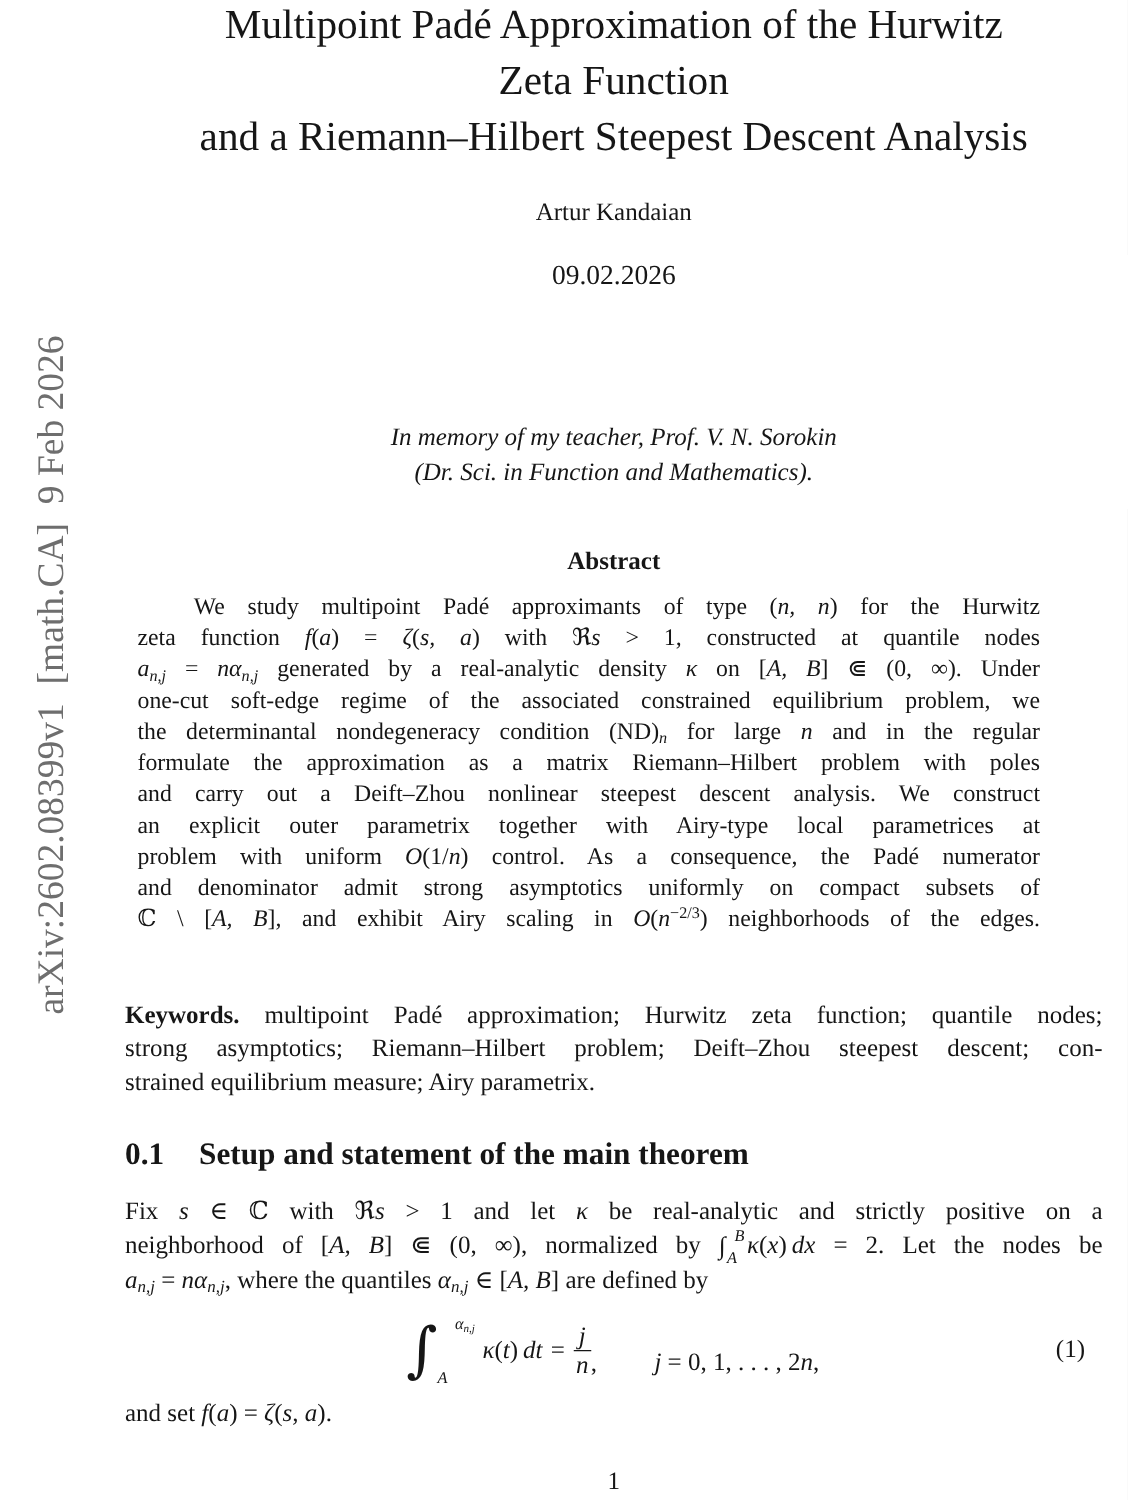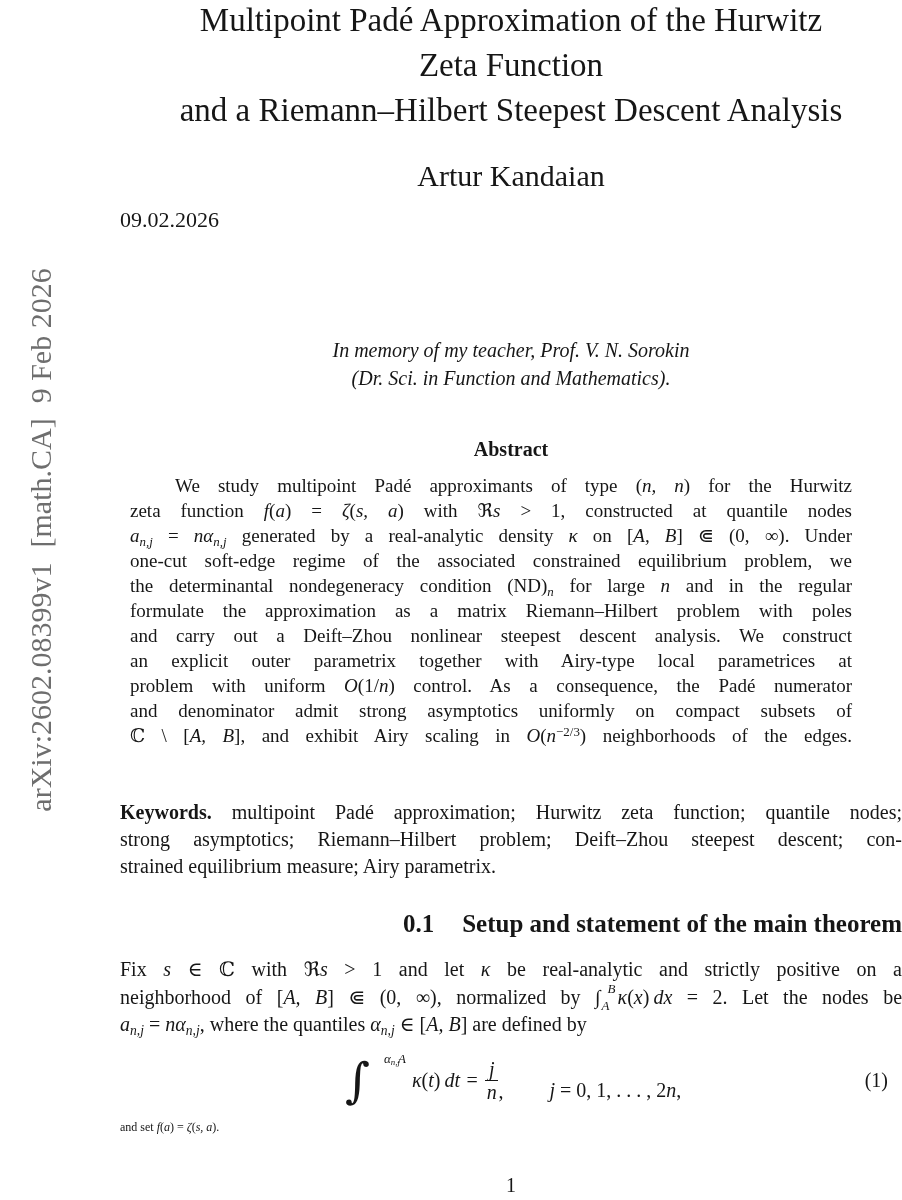--- a/index.html
+++ b/index.html
@@ -9,79 +9,79 @@
     background:#ffffff; overflow:hidden;
     font-family:"Liberation Serif","DejaVu Serif","DejaVu Sans",serif;
     color:#161616;
   }
   .watermark {
     position:absolute; top:522px; left:-314px; width:710px;
     transform:rotate(-90deg);
     font-size:30px; line-height:36px; text-align:center;
     white-space:pre; color:#6e6e6e;
   }
-  .content { position:absolute; left:120px; top:0; width:782px; height:1200px; }
+  .content { position:absolute; left:100px; top:0; width:782px; height:1200px; }
 
   .title { position:absolute; top:-2px; left:0; width:100%; margin:0;
     font-size:33px; font-weight:normal; line-height:45px; text-align:center; }
   .title .tline { display:block; }
 
   .author { position:absolute; top:159px; left:0; width:100%;
-    text-align:center; font-size:30px; }
+    text-align:center; font-size:20px; }
   .date { position:absolute; top:207px; left:0; width:100%;
-    font-size:22px; }
+    text-align:center; font-size:22px; }
 
   .dedication { position:absolute; top:336px; right:0; width:100%;
     text-align:center; font-style:italic; font-size:20px; line-height:28px; }
 
   .abs-head { position:absolute; top:438px; left:0; width:100%;
     text-align:center; font-weight:bold; font-size:20px; }
 
   .abstract { position:absolute; top:473px; left:10px; width:722px;
     font-size:19px; line-height:25px; }
   .keywords { position:absolute; top:799px; left:0; width:782px;
     font-size:20px; line-height:27px; }
   .bodypara { position:absolute; top:957px; left:0; width:782px;
     font-size:20px; line-height:25px; }
 
   .jline { text-align:justify; text-align-last:justify; }
   .jline.last { text-align-last:left; }
   .indent { text-indent:45px; }
 
   .sec-head { position:absolute; top:910px; left:0; width:100%;
-    font-weight:bold; font-size:25px;text-align:right; }
+    font-weight:bold; font-size:25px; }
   .sec-num { margin-right:28px; }
 
   sub { font-size:68%; vertical-align:-0.28em; line-height:0; }
   sup { font-size:68%; vertical-align:0.5em; line-height:0; }
 
   
   .iint { display:inline-flex; align-items:center; }
   .ilims { display:inline-flex; flex-direction:column; justify-content:space-between;
     height:30px; font-size:13px; line-height:13px; margin-left:1px; margin-right:2px;
     vertical-align:middle; }
   .ilims span:first-child { margin-left:6px; }
 
   
   .equation { position:absolute; top:1048px; left:0; width:100%; height:64px;
     display:flex; align-items:center; font-size:20px; }
   .bigint { margin-left:225px; font-size:48px; line-height:56px;
     font-family:"DejaVu Serif","DejaVu Sans",serif; }
-  .lims { display:inline-flex; flex-direction:row; justify-content:space-between;
+  .lims { display:inline-flex; flex-direction:column; justify-content:space-between;
     height:56px; font-size:13px; line-height:13px; margin:0 6px 0 2px; }
   .lims .up { margin-left:12px; }
   .lims .lo { margin-left:-2px; }
   .frac { display:inline-flex; flex-direction:column; align-items:center;
     margin-left:7px; line-height:22px; }
   .frac .num { padding:0 4px 0; border-bottom:1.5px solid #161616; }
   .eq-comma { transform:translateY(11px); }
   .cond { margin-left:46px;margin-top:20px; }
   .eq-tag { position:absolute; right:14px; top:50%; transform:translateY(-50%); }
 
-  .closing { position:absolute; top:1120px; left:0; width:100%; font-size:12px; }
+  .closing { position:absolute; top:1120px; left:0; width:100%; font-size:20px; }
   .pagenum { position:absolute; top:1174px; left:0; width:100%;
     text-align:center; font-size:20px; }
   i { font-style:italic; }
 </style>
 </head>
 <body>
 
 <div class="page">
   <div class="watermark">arXiv:2602.08399v1  [math.CA]  9 Feb 2026</div>
 

